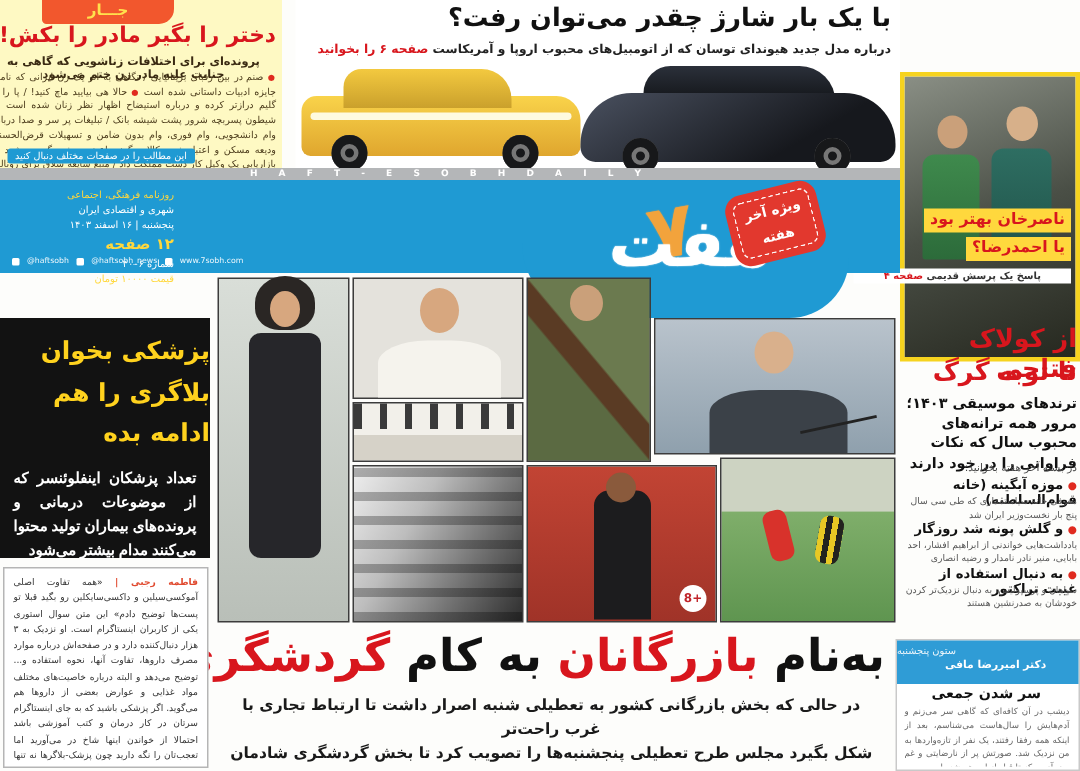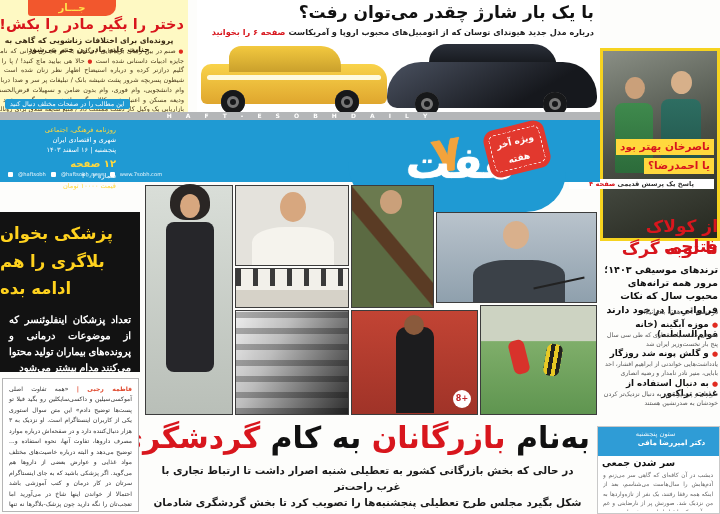--- a/index.html
+++ b/index.html
@@ -120,37 +120,37 @@
   .rc-item-t{position:absolute;right:2px;width:116px;text-align:right;color:#111;font-weight:bold;font-size:8.8px;}
   .rc-item-s{position:absolute;right:2px;width:116px;text-align:right;color:#555;font-size:6.2px;line-height:1.4;}
   .rc-item-t .dot{color:#e02a1f;font-size:7px;}
   .it1t{top:319px;} .it1s{top:331px;}
   .it2t{top:348px;} .it2s{top:360px;}
   .it3t{top:378px;} .it3s{top:390px;}
 
   
   .col-box{left:597px;top:426px;width:123px;height:88px;background:#fff;border:1px solid #c9c9c9;}
   .col-head{position:absolute;left:0;right:0;top:0;height:26px;background:#2f9cd6;color:#fff;
-            text-align:center;padding:3px 6px 0 0;}
+            text-align:left;padding:3px 6px 0 0;}
   .col-head .l1{font-size:6.6px;opacity:.92;}
   .col-head .l2{font-size:7.2px;font-weight:bold;margin-left:32px;}
-  .col-title{position:absolute;right:6px;top:30px;width:111px;text-align:left;font-weight:bold;font-size:9.5px;color:#111;}
+  .col-title{position:absolute;right:6px;top:30px;width:111px;text-align:center;font-weight:bold;font-size:9.5px;color:#111;}
   .col-body{position:absolute;right:6px;left:5px;top:44px;bottom:2px;color:#666;font-size:5.8px;
             line-height:1.6;text-align:justify;overflow:hidden;}
 
   
   .main-h{left:145px;top:420px;width:445px;text-align:center;font-weight:bold;font-size:30px;
           color:#111;white-space:nowrap;}
   .main-h .red{color:#d8161d;}
   .main-sub{left:150px;top:462px;width:435px;text-align:center;color:#1a1a1a;font-weight:bold;
             font-size:10.4px;line-height:1.55;}
 
   
   .black-box{left:0;top:212px;width:140px;height:160px;background:#121212;}
-  .bb-title{position:absolute;left:0;right:0;top:8px;text-align:left;color:#ffd21e;
+  .bb-title{position:absolute;left:0;right:0;top:8px;text-align:right;color:#ffd21e;
             font-weight:bold;font-size:16.5px;line-height:1.68;}
   .bb-sub{position:absolute;left:9px;right:9px;top:100px;color:#fff;font-weight:bold;font-size:10px;
           line-height:1.6;text-align:justify;font-family:Liberation Serif, serif;}
   .byline-box{left:2px;top:378px;width:137px;height:134px;background:#fff;border:1px solid #b5b5b5;
               padding:5px 6px;font-size:6.1px;line-height:1.72;color:#333;text-align:justify;overflow:hidden;}
   .byline{color:#e0492e;font-weight:bold;}
 </style>
 </head>
 <body>
 

